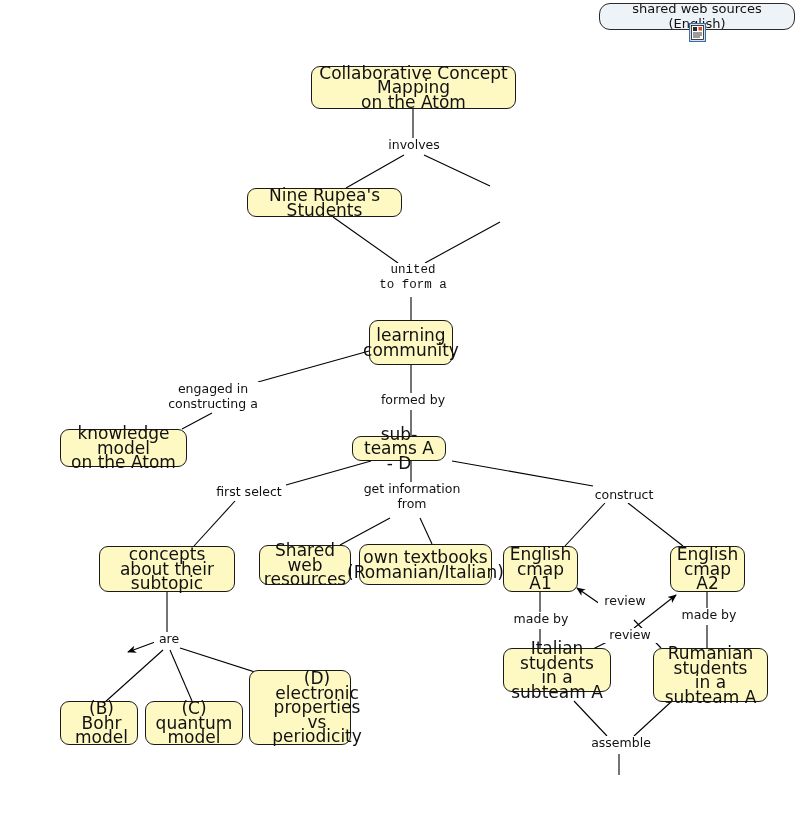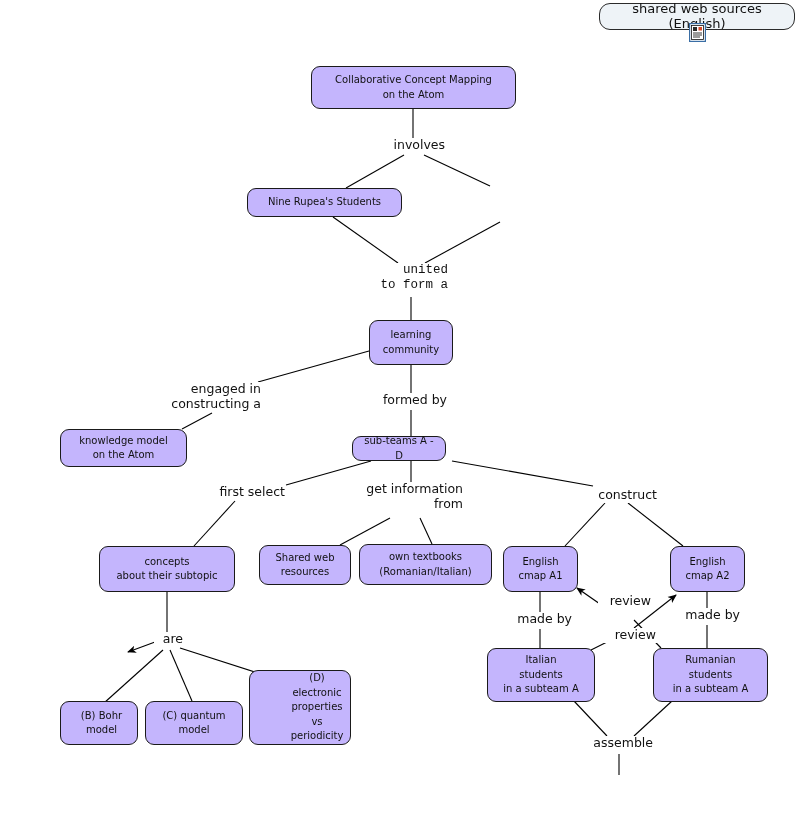--- a/index.html
+++ b/index.html
@@ -21,43 +21,43 @@
     position: absolute;
     left: 0;
     top: 0;
     width: 799px;
     height: 832px;
     pointer-events: none;
   }
   .node {
     position: absolute;
     box-sizing: border-box;
-    background: #c4b5fd;
+    background: #fef9c3;
     border: 1px solid #1a1a1a;
     border-radius: 9px;
     display: flex;
     align-items: center;
     justify-content: center;
     text-align: center;
-    font-size: 10px;
+    font-size: 17px;
     line-height: 14.5px;
     color: #111111;
     padding: 2px 6px;
     white-space: pre-line;
     z-index: 3;
   }
   .node.resource {
     background: #eef3f7;
     border: 1px solid #2a2a2a;
     border-radius: 11px;
     font-size: 13px;
   }
   .linklabel {
     position: absolute;
-    text-align: right;
+    text-align: center;
     font-size: 12.5px;
     line-height: 14.5px;
     color: #111111;
     background: #ffffff;
     white-space: pre-line;
     z-index: 2;
     padding: 0 1px;
   }
   .res-icon {
     position: absolute;
@@ -187,21 +187,21 @@
 model</div>
 
   <div class="node" style="left:145px; top:701px; width:98px; height:44px;">(C) quantum
 model</div>
 
   <div class="node" style="left:249px; top:670px; width:102px; height:75px;padding-left:40px;">(D) electronic
 properties
 vs
 periodicity</div>
 
-  <div class="node" style="left:487px; top:648px; width:108px; height:54px;">Italian
+  <div class="node" style="left:503px; top:648px; width:108px; height:44px;">Italian
 students
 in a subteam A</div>
 
   <div class="node" style="left:653px; top:648px; width:115px; height:54px;">Rumanian
 students
 in a subteam A</div>
 
 
   <div class="linklabel" style="left:382px; top:138px; width:62px;">involves</div>
 

